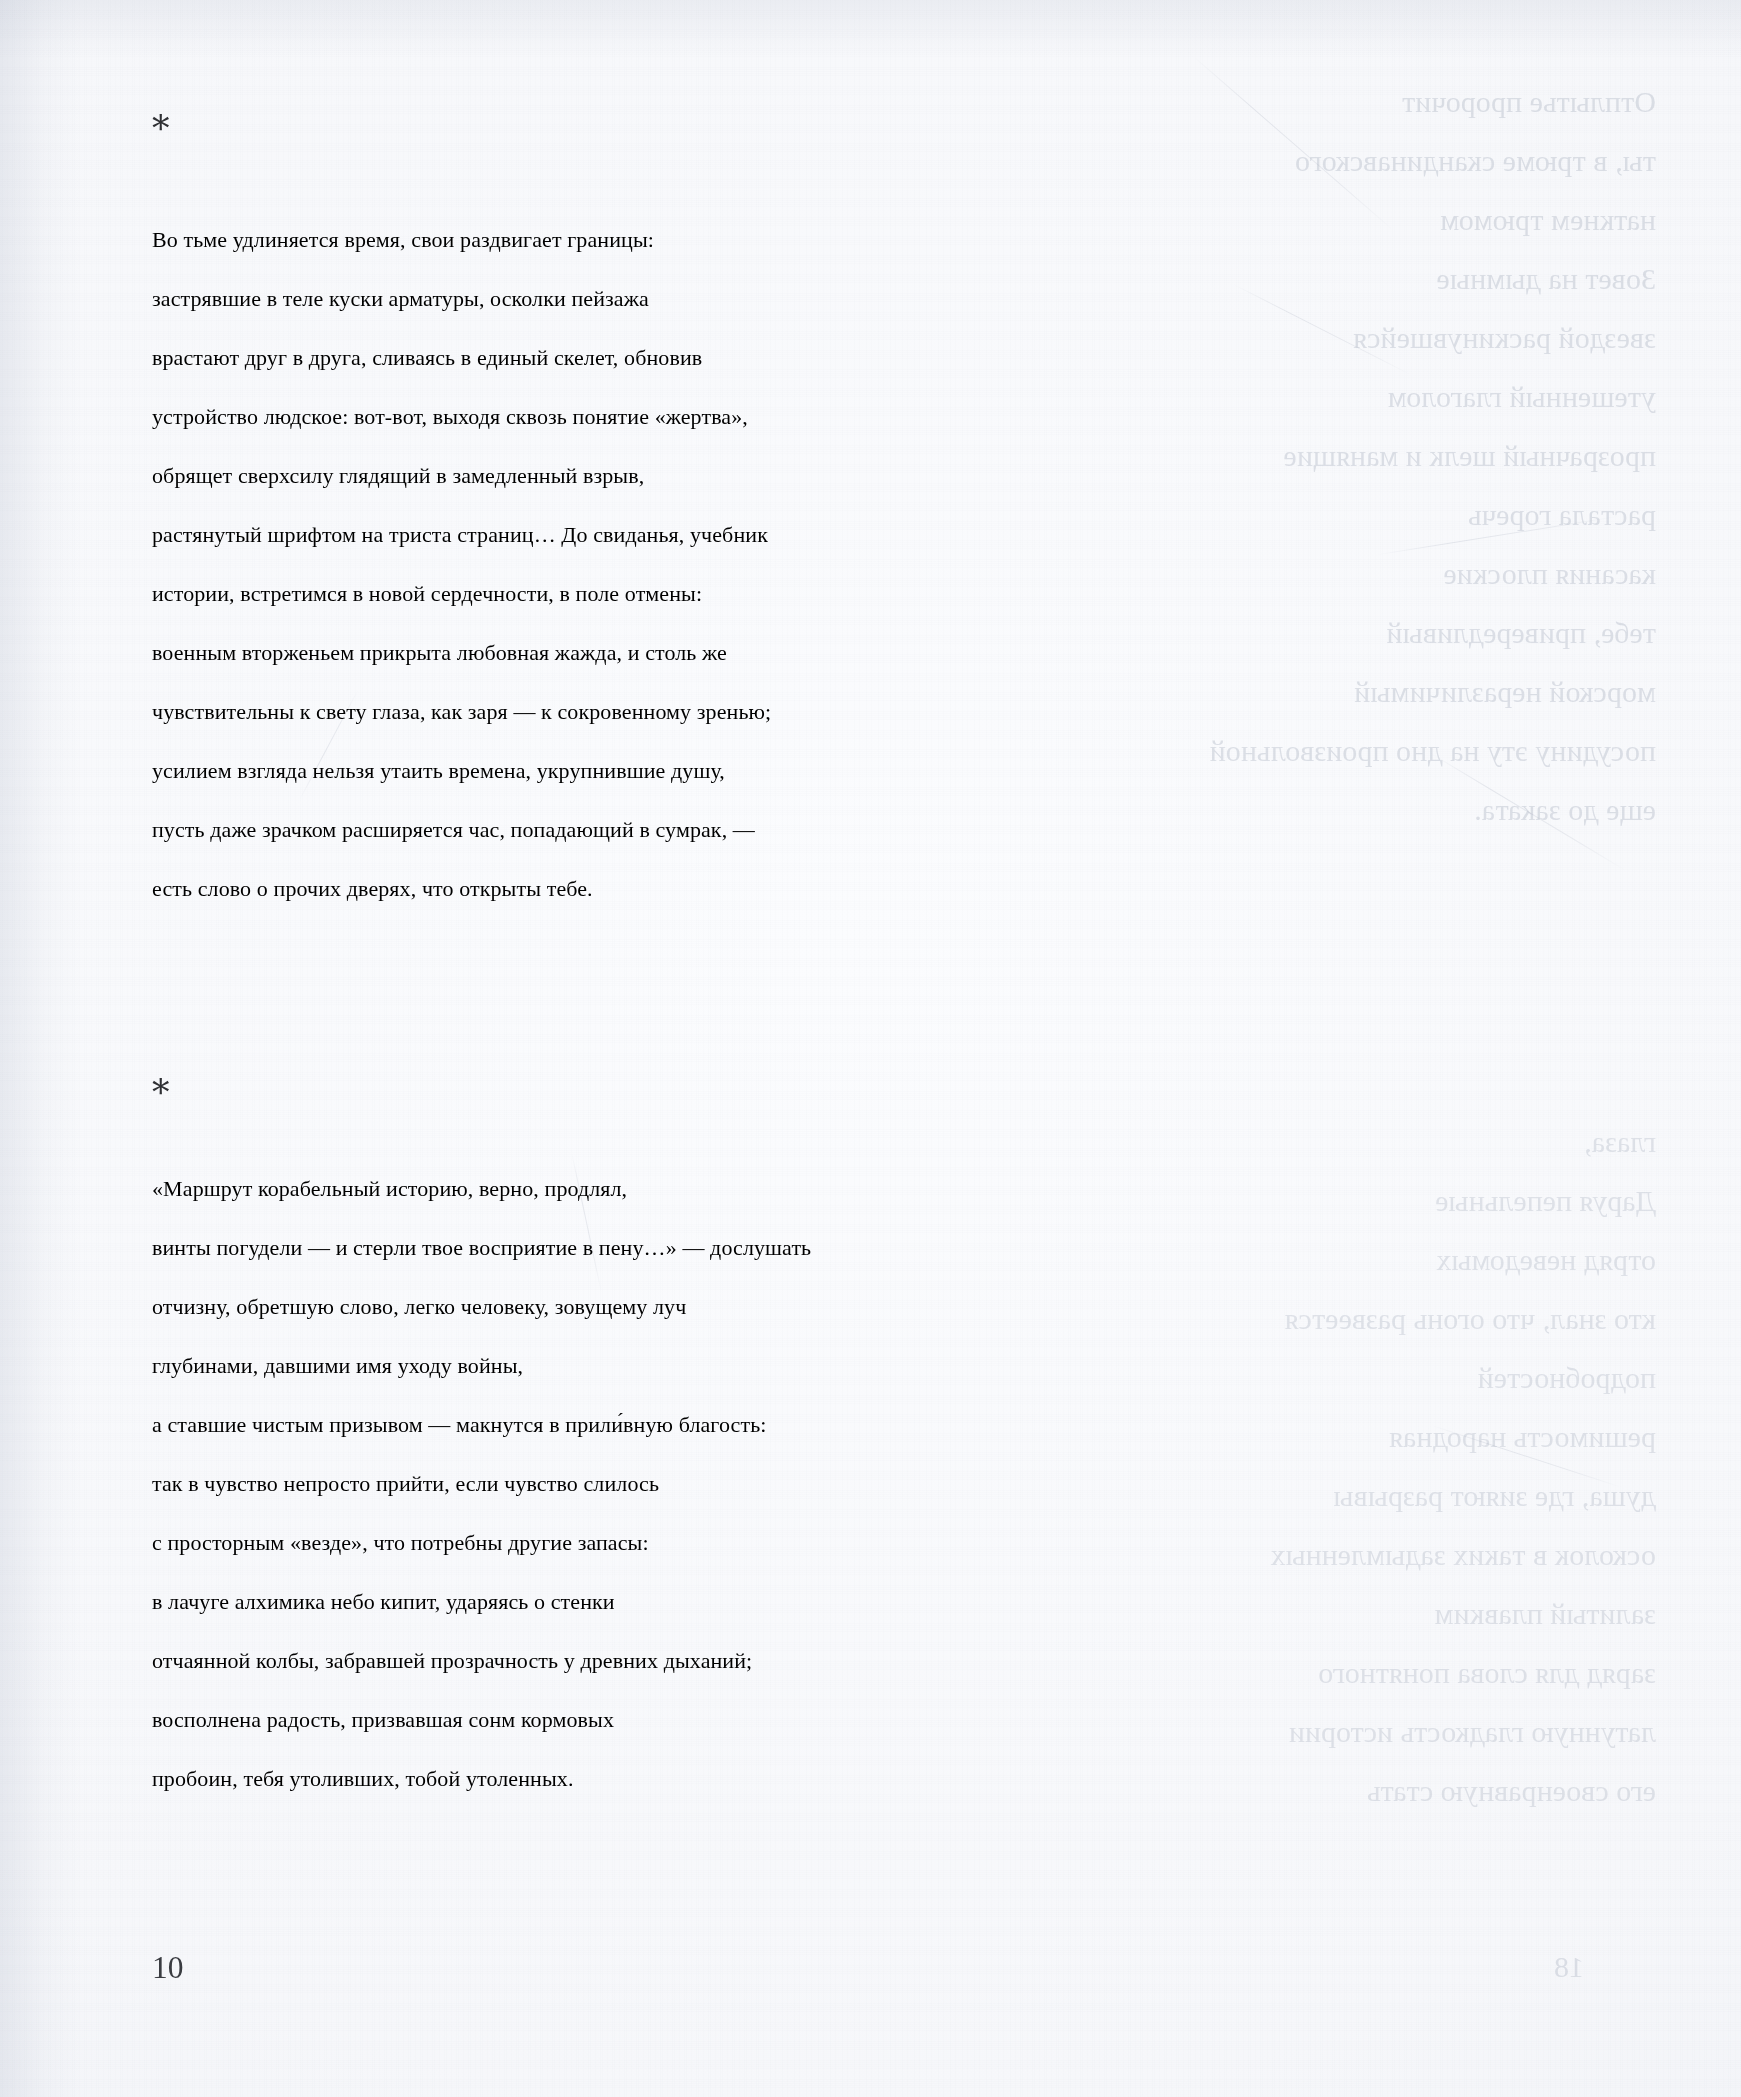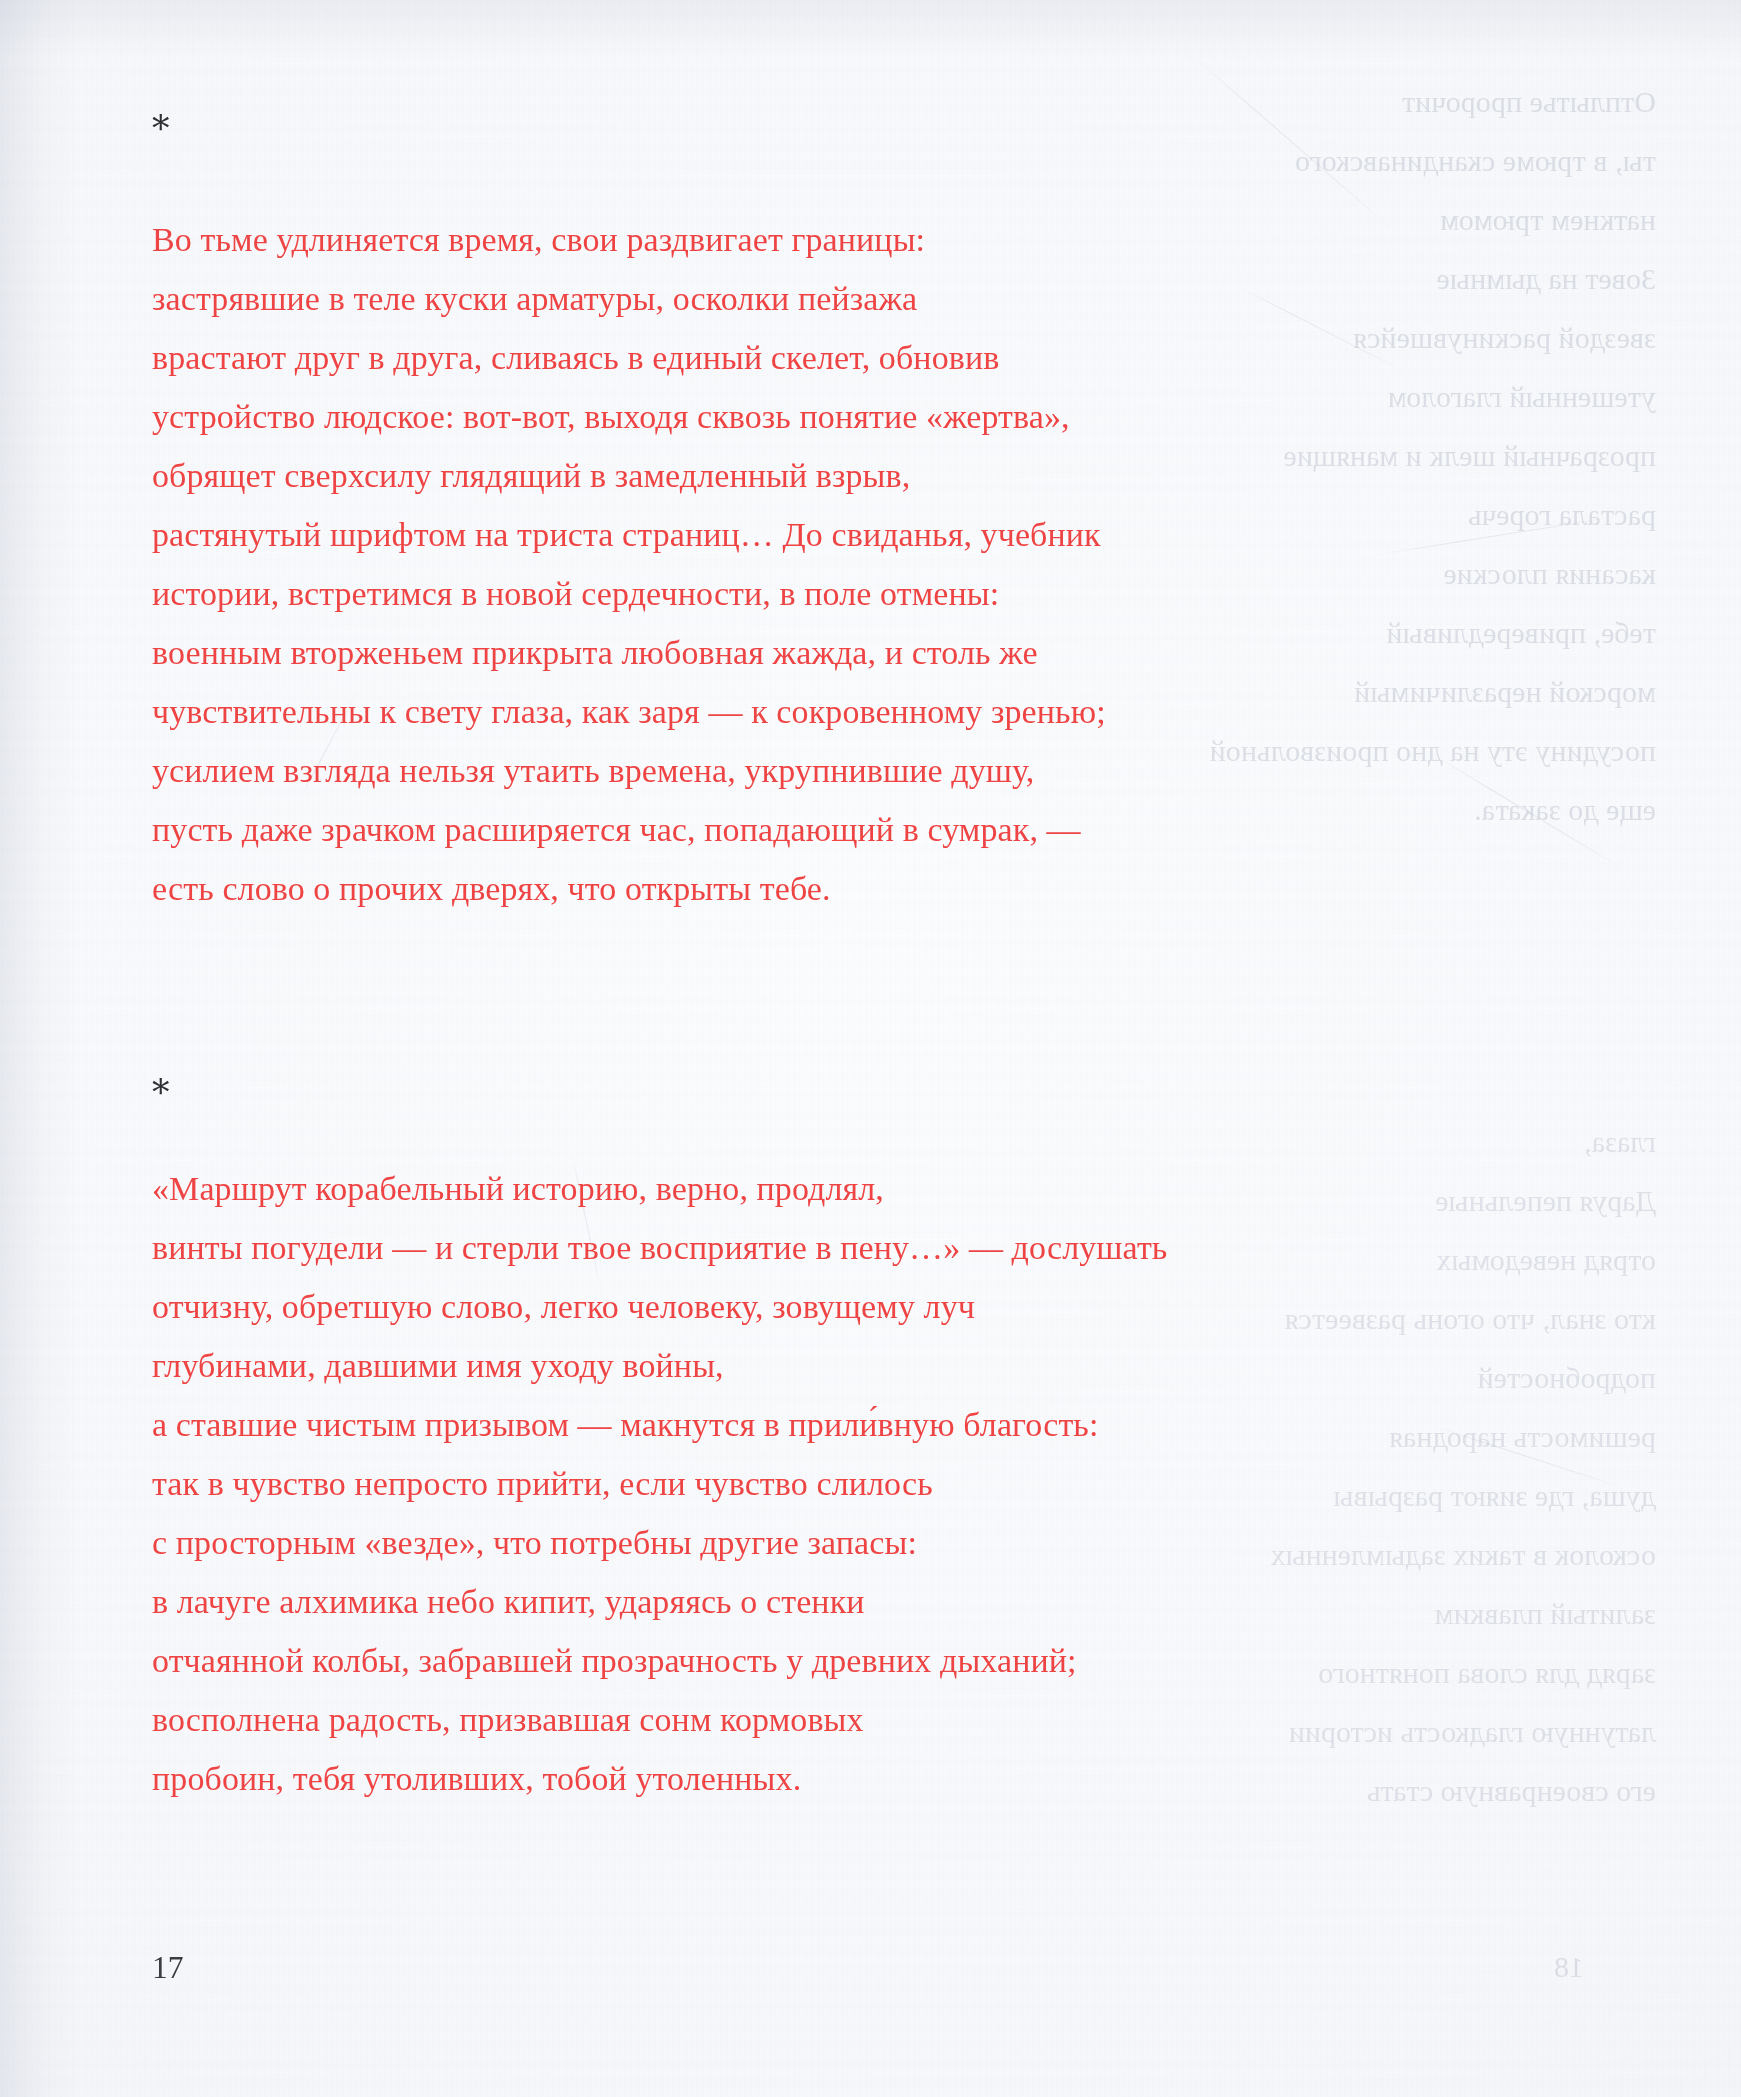--- a/index.html
+++ b/index.html
@@ -115,23 +115,23 @@
 
   .stanza-star {
     font-size: 35px;
     line-height: 35px;
     color: #2f3034;
     letter-spacing: 0;
     font-family: "DejaVu Serif", "Liberation Serif", serif;
   }
 
   .poem {
-    font-size: 34px;
+    font-size: 22px;
     line-height: 59px;
-    color: #ef4444;
+    color: #000000;
     white-space: pre-wrap;
     letter-spacing: 0.1px;
     text-rendering: optimizeLegibility;
   }
 
   #stanza-1-star { position: absolute; top: 112px; left: 0; }
   #stanza-1-body { position: absolute; top: 210px; left: 0; }
 
   #stanza-2-star { position: absolute; top: 1076px; left: 0; }
   #stanza-2-body { position: absolute; top: 1159px; left: 0; }
@@ -195,16 +195,16 @@
     <div id="stanza-1-star" class="stanza-star">*</div>
 
     <div id="stanza-1-body" class="poem"><div class="verse-line">Во тьме удлиняется время, свои раздвигает границы:</div><div class="verse-line">застрявшие в теле куски арматуры, осколки пейзажа</div><div class="verse-line">врастают друг в друга, сливаясь в единый скелет, обновив</div><div class="verse-line">устройство людское: вот-вот, выходя сквозь понятие «жертва»,</div><div class="verse-line">обрящет сверхсилу глядящий в замедленный взрыв,</div><div class="verse-line">растянутый шрифтом на триста страниц… До свиданья, учебник</div><div class="verse-line">истории, встретимся в новой сердечности, в поле отмены:</div><div class="verse-line">военным вторженьем прикрыта любовная жажда, и столь же</div><div class="verse-line">чувствительны к свету глаза, как заря — к сокровенному зренью;</div><div class="verse-line">усилием взгляда нельзя утаить времена, укрупнившие душу,</div><div class="verse-line">пусть даже зрачком расширяется час, попадающий в сумрак, —</div><div class="verse-line">есть слово о прочих дверях, что открыты тебе.</div></div>
 
     <div id="stanza-2-star" class="stanza-star">*</div>
 
     <div id="stanza-2-body" class="poem"><div class="verse-line">«Маршрут корабельный историю, верно, продлял,</div><div class="verse-line">винты погудели — и стерли твое восприятие в пену…» — дослушать</div><div class="verse-line">отчизну, обретшую слово, легко человеку, зовущему луч</div><div class="verse-line">глубинами, давшими имя уходу войны,</div><div class="verse-line">а ставшие чистым призывом — макнутся в прили́вную благость:</div><div class="verse-line">так в чувство непросто прийти, если чувство слилось</div><div class="verse-line">с просторным «везде», что потребны другие запасы:</div><div class="verse-line">в лачуге алхимика небо кипит, ударяясь о стенки</div><div class="verse-line">отчаянной колбы, забравшей прозрачность у древних дыханий;</div><div class="verse-line">восполнена радость, призвавшая сонм кормовых</div><div class="verse-line">пробоин, тебя утоливших, тобой утоленных.</div></div>
 
   </div>
 
-  <div id="folio">17</div>
+  <div id="folio">10</div>
 
 </div>
 
 
 </body></html>

